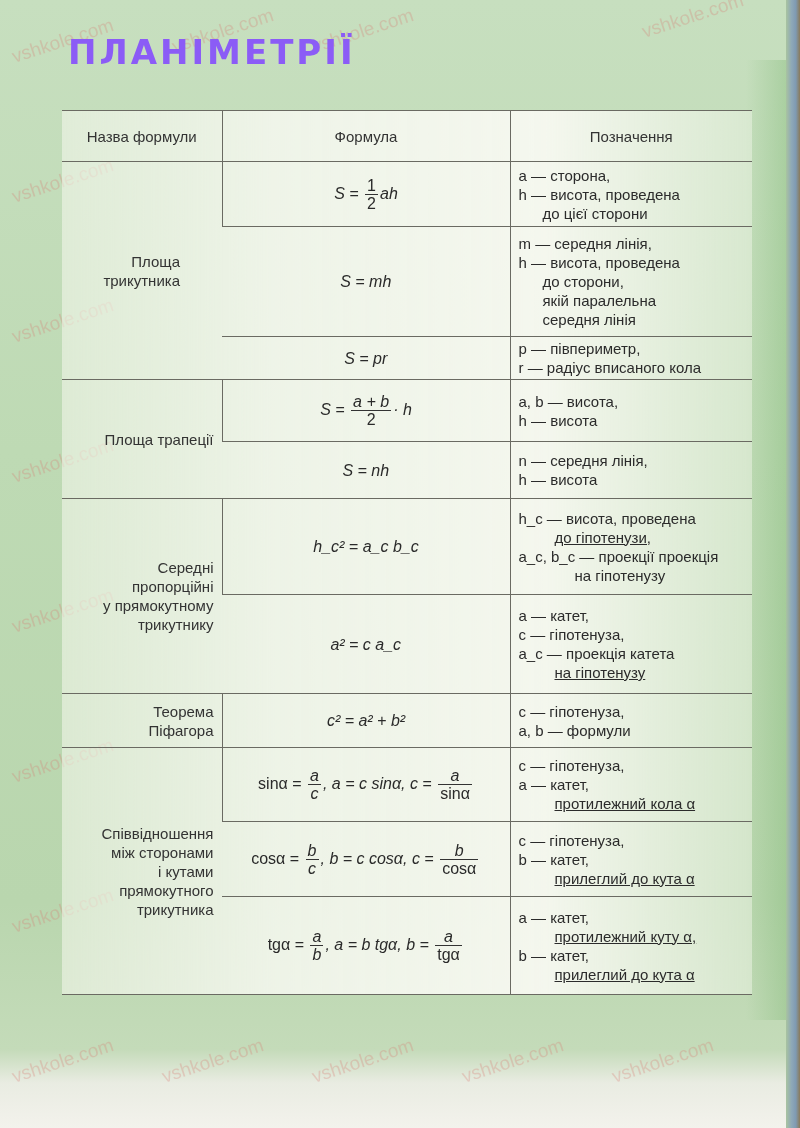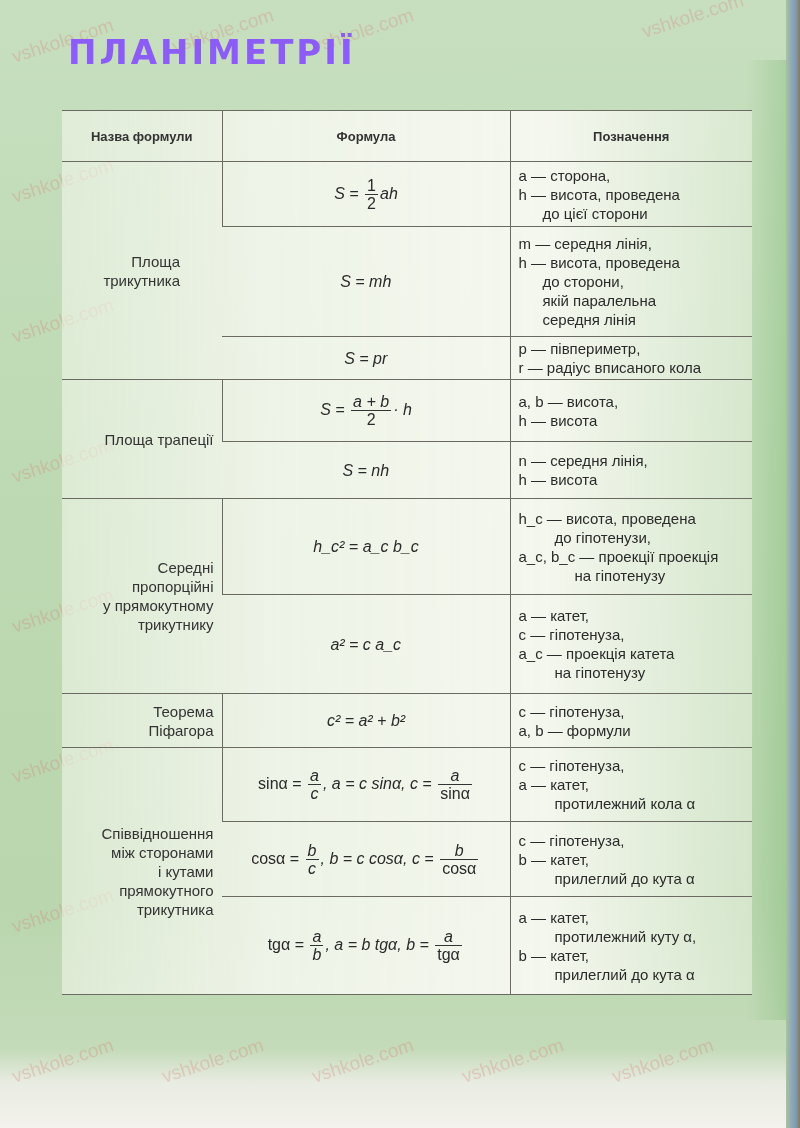--- a/index.html
+++ b/index.html
@@ -30,27 +30,27 @@
       position: absolute; left: 62px; top: 110px; width: 690px;
       border-collapse: collapse; table-layout: fixed;
       background: linear-gradient(90deg, rgba(246,248,238,0.55) 0%, rgba(246,248,240,0.85) 30%, rgba(250,250,244,0.9) 70%, rgba(230,240,222,0.6) 100%);
       font-size: 15px; line-height: 19px;
     }
     table.formulas td, table.formulas th {
       border-top: 1.5px solid #6a6a62; border-bottom: 1.5px solid #6a6a62;
       padding: 2px 8px; vertical-align: middle;
     }
     table.formulas td + td, table.formulas th + th { border-left: 1.5px solid #6a6a62; }
-    table.formulas th { font-weight: bold; font-size: 13px; height: 46px; text-align: center; color: #333; }
+    table.formulas th { font-weight: normal; font-size: 15px; height: 46px; text-align: center; color: #333; }
     td.name { text-align: right; padding-left: 22px; color: #333; }
     td.formula { text-align: center; font-style: italic; font-size: 16px; }
     td.notation { text-align: left; padding-left: 10px; color: #2b2b2b; margin-left: 21px; }
     .nl { display: block; white-space: nowrap; }
     .ind1 { padding-left: 24px; }
-    .ind2 { padding-left: 36px; }
+    .ind2 { padding-left: 36px; text-decoration: underline; }
     .ind3 { padding-left: 56px; }
     .frac { display: inline-block; vertical-align: middle; text-align: center; margin: 0 2px; }
     .frac .num { display: block; border-bottom: 1px solid #333; padding: 0 2px; line-height: 17px; }
     .frac .den { display: block; line-height: 17px; padding: 0 2px; }
     .up { font-style: normal; }
   </style>
 </head>
 <body>
 
 <div class="right-shade"></div>

